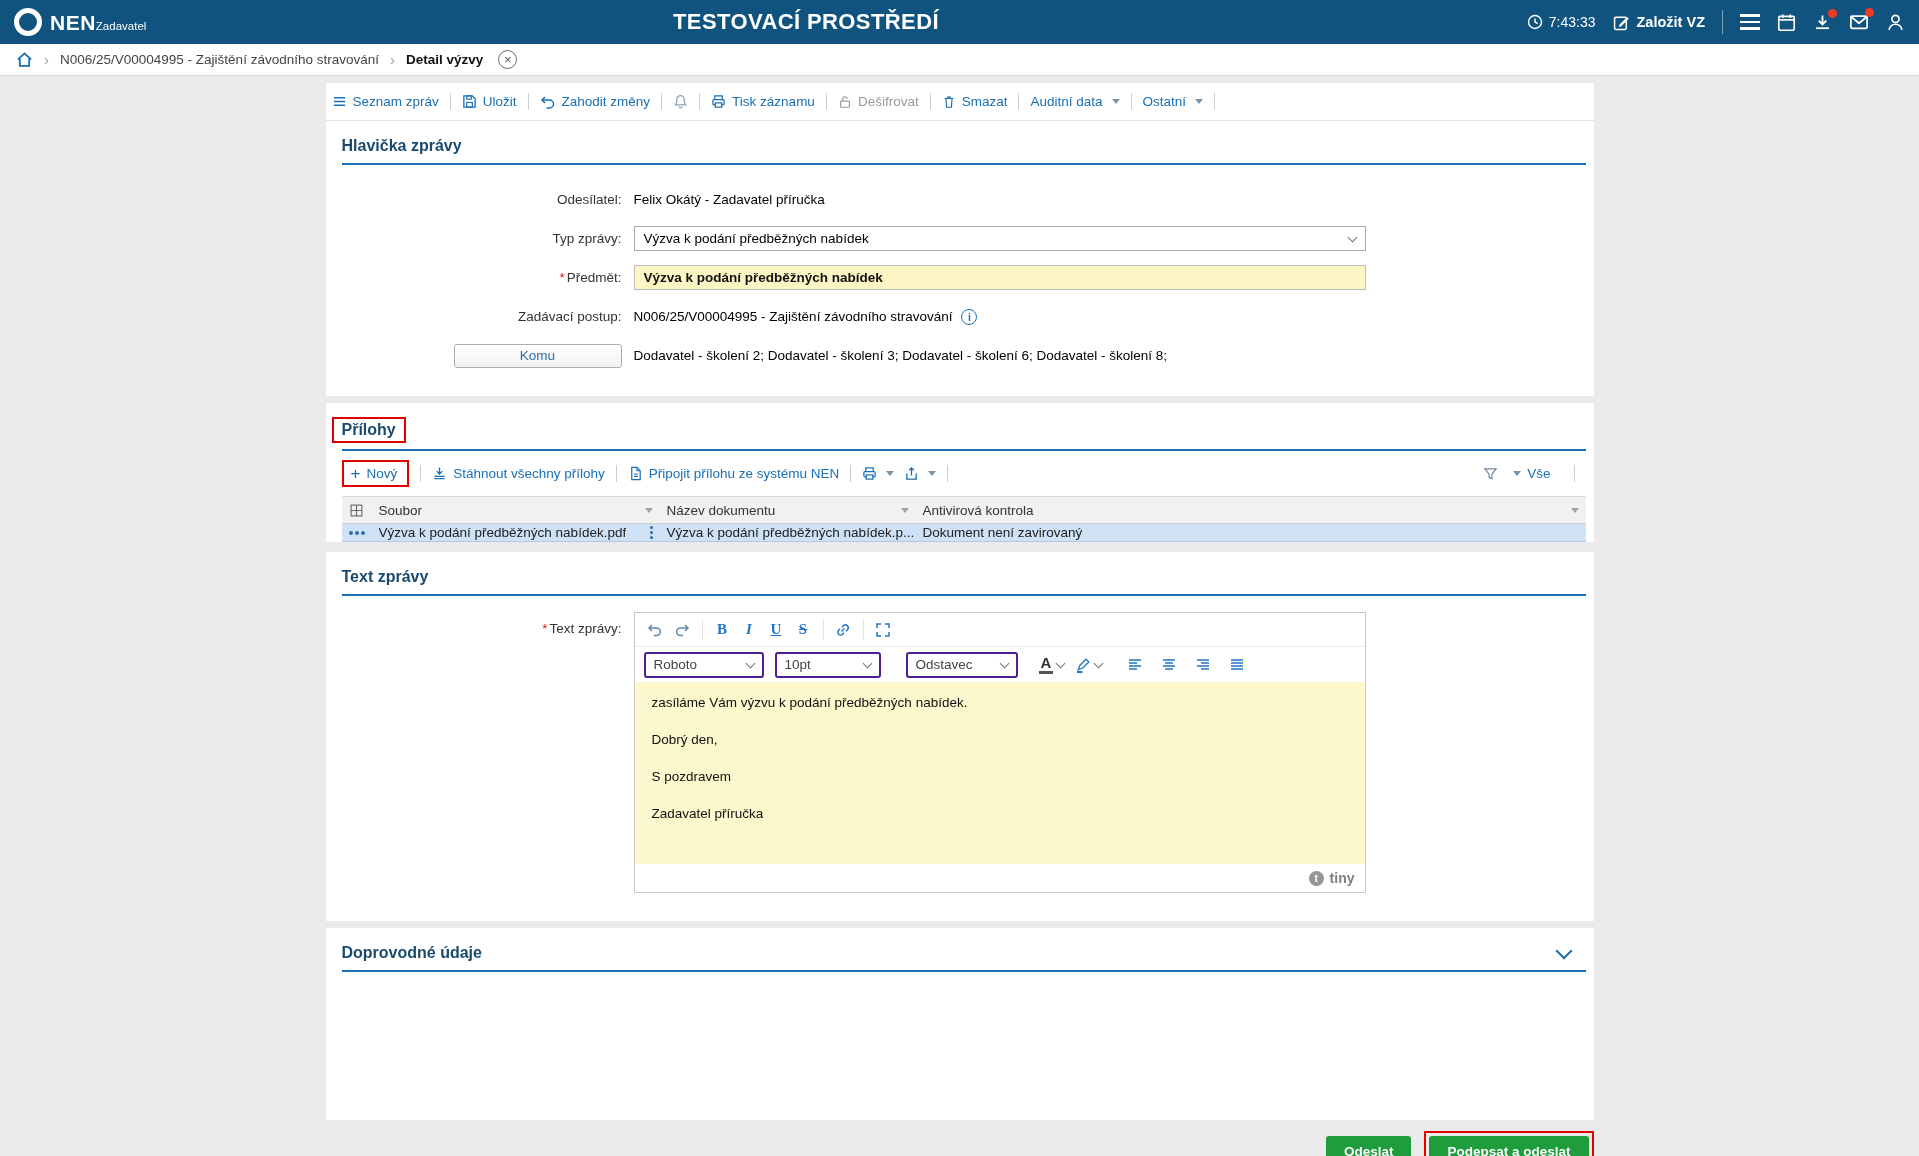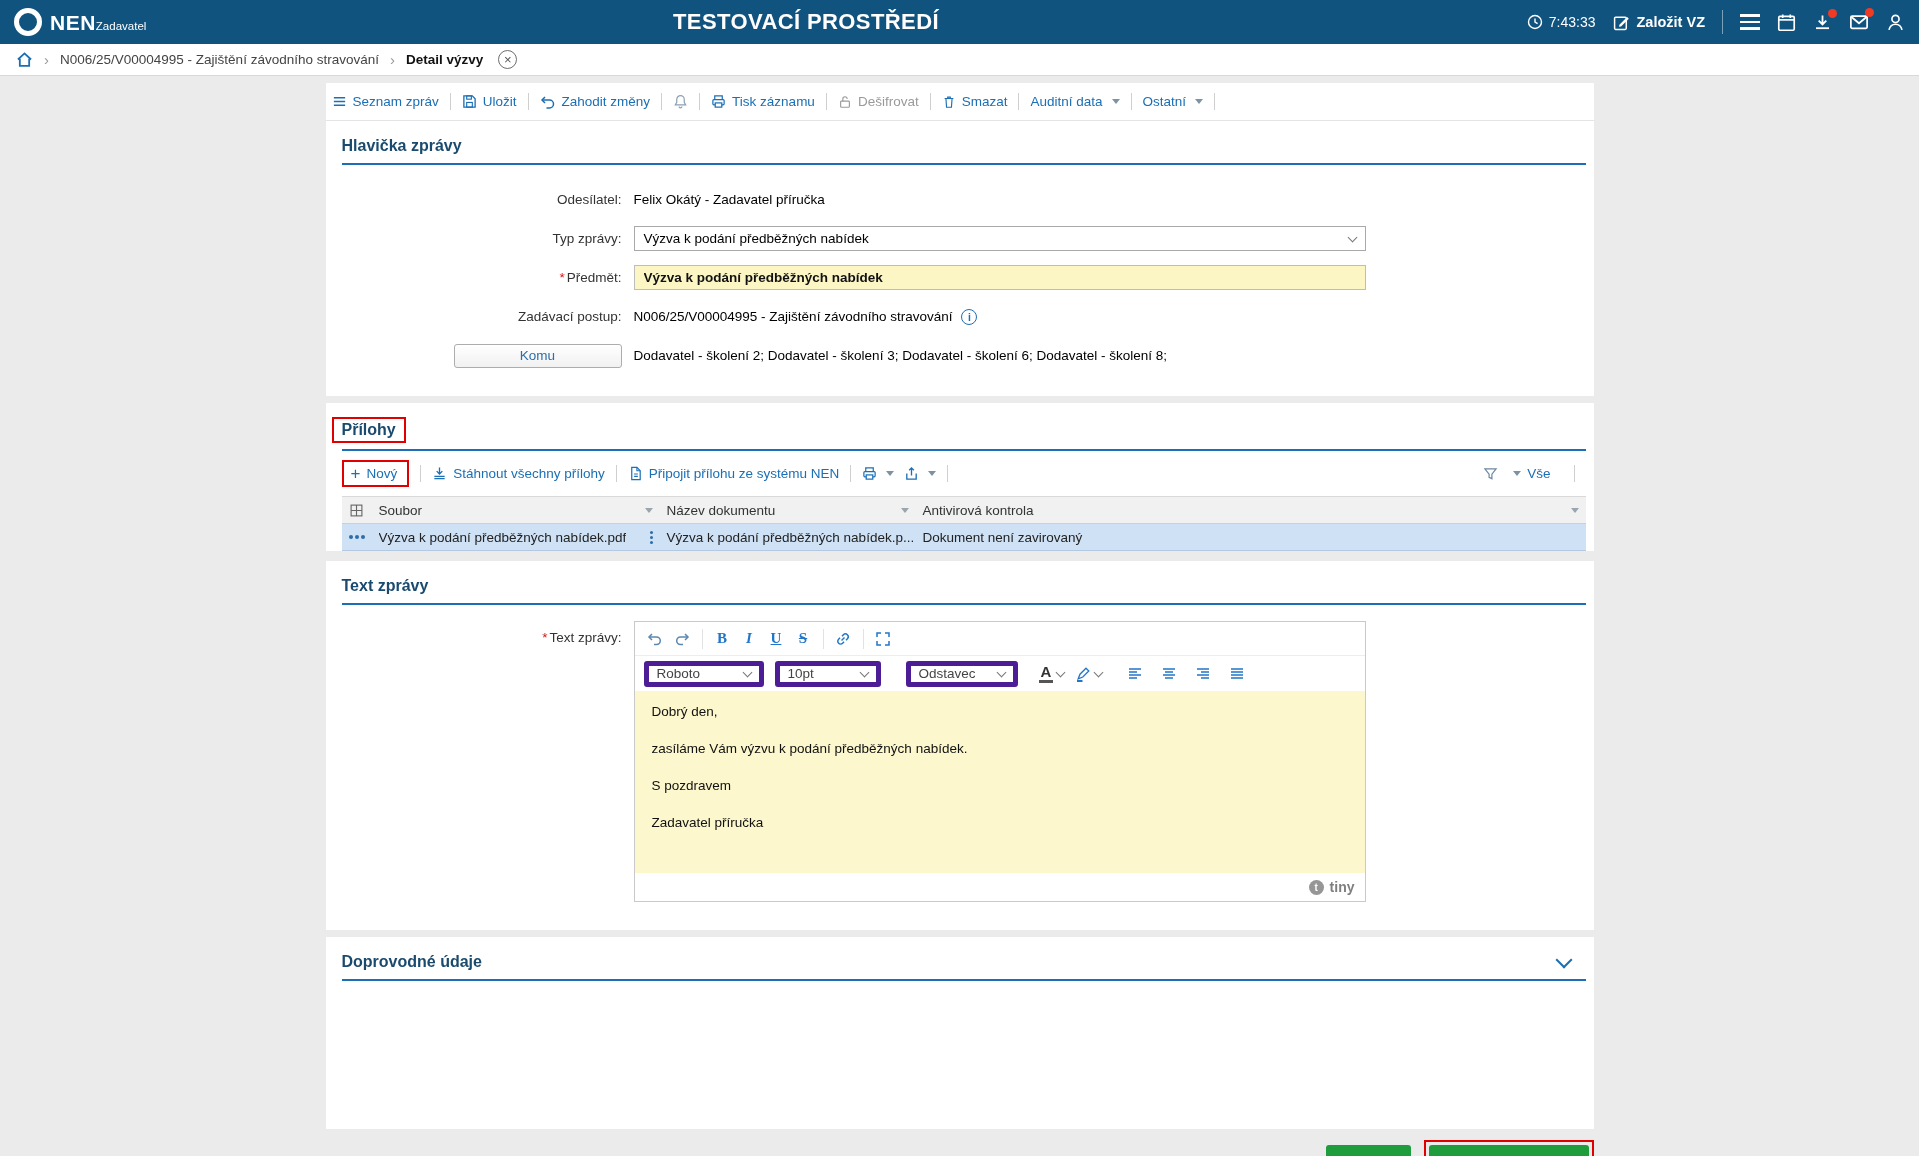--- a/index.html
+++ b/index.html
@@ -60,35 +60,35 @@
 .anno-btn{display:flex;align-items:center;gap:6px;border:2px solid #e10000;padding:3px 10px 3px 7px;color:#1a6fb5;cursor:pointer}
 .plus{font-size:17px;line-height:1}
 .attach-right{margin-left:auto;display:flex;align-items:center;gap:12px}
 .tbl{margin:0 8px 10px 16px;border-top:1px solid #d9d9d9}
 .thead{display:flex;background:#f1f1f1;height:27px;border-bottom:1px solid #cfcfcf;color:#333}
 .th{display:flex;align-items:center;justify-content:space-between;padding:0 7px;cursor:pointer}
 .c0{flex:0 0 30px;justify-content:center}
 .c1{flex:0 0 288px}
 .c2{flex:0 0 256px}
 .c3{flex:1 1 auto}
-.trow{display:flex;background:#cfe1f5;height:27px;border-bottom:1px solid #b3c9e2;align-items:center;cursor:pointer}
+.trow{display:flex;background:#cfe1f5;height:18px;border-bottom:1px solid #b3c9e2;align-items:center;cursor:pointer}
 .td{padding:0 7px;display:flex;align-items:center;overflow:hidden;white-space:nowrap}
 .hdots{width:4px;height:4px;border-radius:50%;background:#2d6da8;box-shadow:-6px 0 0 #2d6da8,6px 0 0 #2d6da8;cursor:pointer}
 .kebab{width:3px;height:3px;border-radius:50%;background:#2d6da8;box-shadow:0 -5px 0 #2d6da8,0 5px 0 #2d6da8;margin-left:auto;cursor:pointer;flex:0 0 auto}
 
 .editor-row{display:flex;align-items:flex-start;padding:16px 0 28px}
 .flabel-top{padding-top:9px}
 .editor{width:732px;border:1px solid #c9c9c9;background:#fff}
 .ed-tb1{height:34px;display:flex;align-items:center;padding:0 7px;border-bottom:1px solid #ededed}
 .ed-btn{width:27px;height:27px;display:flex;align-items:center;justify-content:center;color:#2276c9;cursor:pointer}
 .ed-btn.gray{color:#5b87b0}
 .ed-letter{font-size:15px;font-weight:bold;font-family:"Liberation Serif",serif}
 .ed-sep{width:1px;height:20px;background:#e2e2e2;margin:0 6px}
 .ed-tb2{height:35px;display:flex;align-items:center;padding:0 9px;gap:11px}
-.ed-sel{height:26px;border:5px solid #4c1d95;border-radius:3px;display:flex;align-items:center;padding:0 8px;color:#444;cursor:pointer;justify-content:space-between}
+.ed-sel{height:26px;border:2px solid #4c1d95;border-radius:3px;display:flex;align-items:center;padding:0 8px;color:#444;cursor:pointer;justify-content:space-between}
 .fore-a{font-weight:bold;font-size:15px;color:#333;border-bottom:3.5px solid #555;line-height:1.1;padding:0 2px}
 .mini-group{display:flex;align-items:center;gap:4px;cursor:pointer}
 .ed-content{background:#fcf7cc;min-height:182px;padding:13px 17px;cursor:text}
 .ed-content p{margin:0 0 22px;color:#111}
 .ed-status{height:28px;display:flex;align-items:center;justify-content:flex-end;gap:6px;padding:8px 10px}
 .tiny-circle{width:15px;height:15px;border-radius:50%;background:#969696;color:#fff;display:flex;align-items:center;justify-content:center;font-size:10px;font-weight:bold}
 .tiny-circle::before{content:"t"}
 .tiny-text{color:#7f7f7f;font-weight:bold;font-size:14px}
 
 .empty-body{height:148px}
@@ -467,22 +467,22 @@
                 </svg>
               </span>
             <span class="ed-btn">
                 <svg viewBox="0 0 16 16" width="16" height="16">
                   <path d="M2 3h12M2 6h12M2 9h12M2 12h12" stroke="currentColor" stroke-width="1.5"></path>
                 </svg>
               </span>
           </div>
         </div>
         <div class="ed-content">
+          <p>zasíláme Vám výzvu k podání předběžných nabídek.</p>
           <p>Dobrý den,</p>
-          <p>zasíláme Vám výzvu k podání předběžných nabídek.</p>
           <p>S pozdravem</p>
           <p>Zadavatel příručka</p>
         </div>
         <div class="ed-status">
           <span class="tiny-circle"></span>
           <span class="tiny-text">tiny</span>
         </div>
       </div>
     </div>
   </section>

